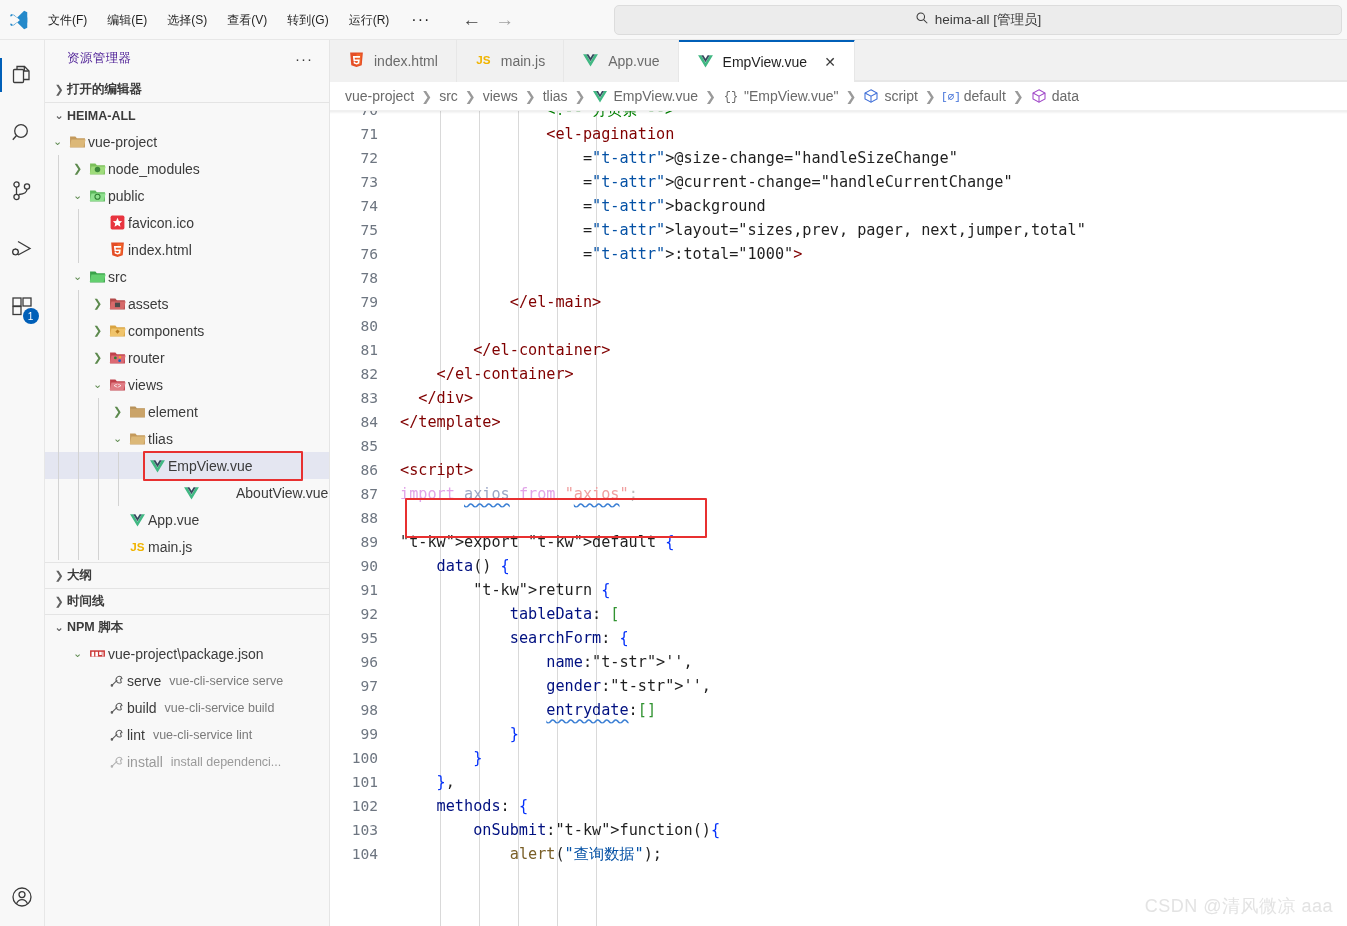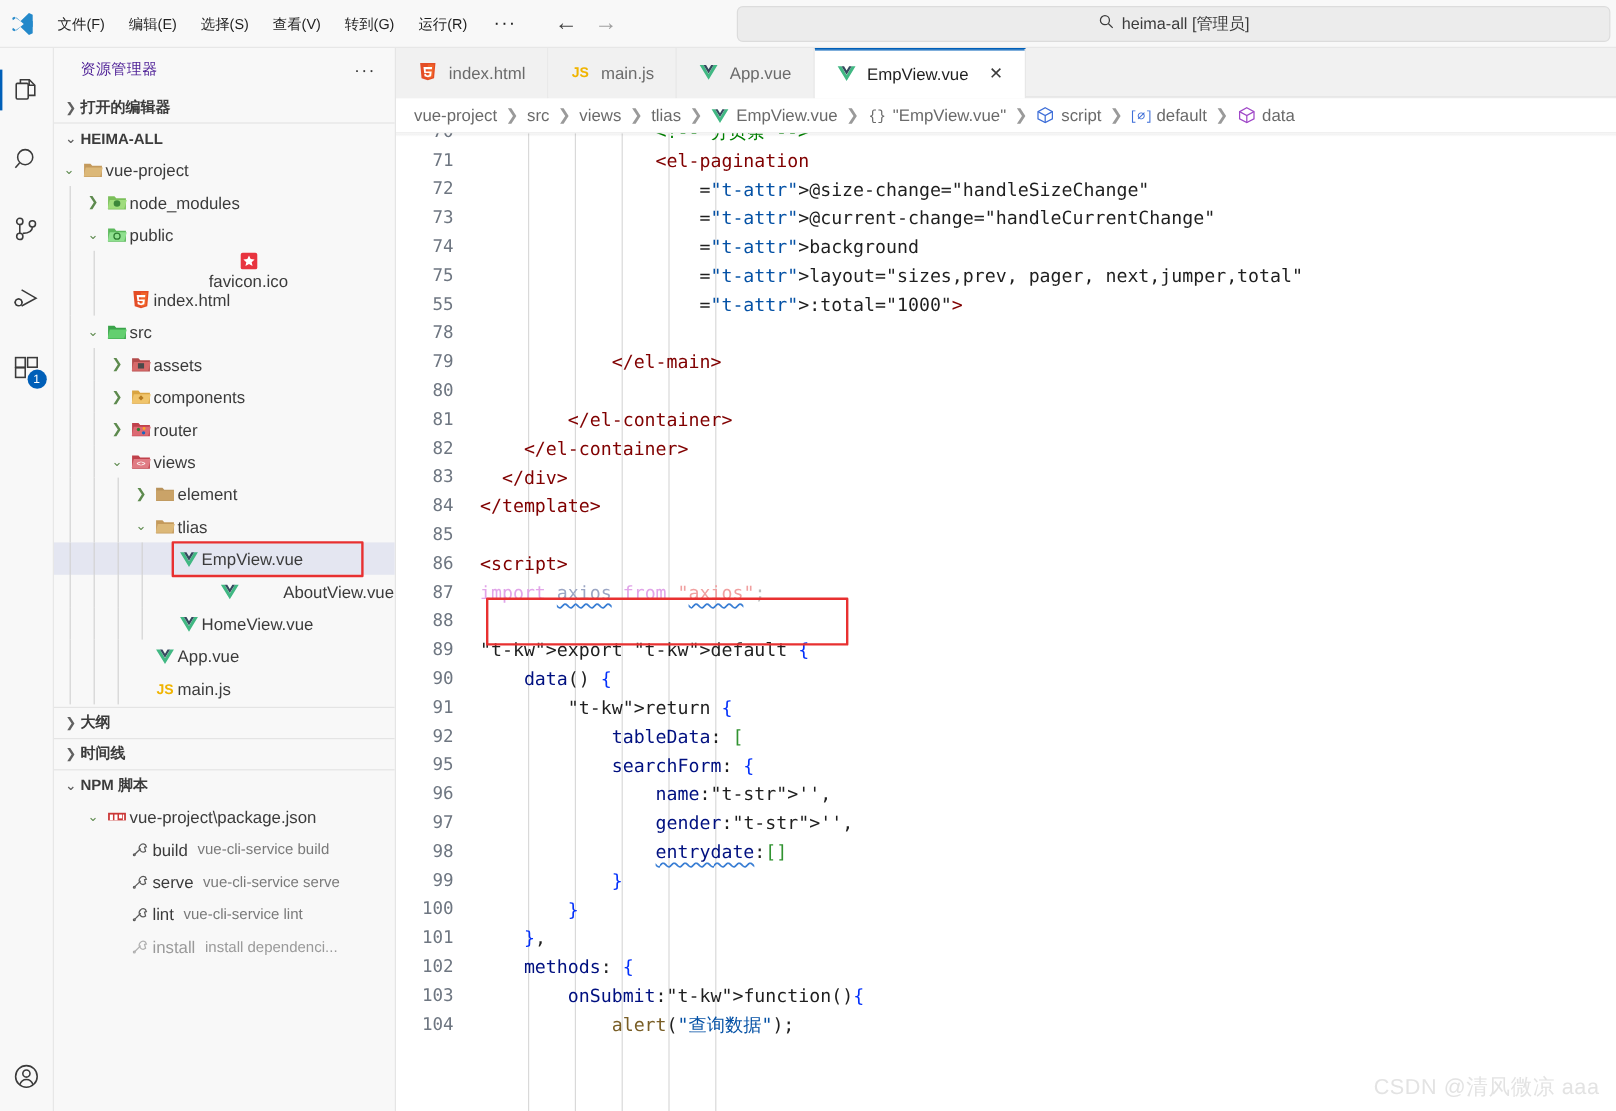--- a/index.html
+++ b/index.html
@@ -340,21 +340,21 @@
             <span class="twisty">⌄</span>
             <span class="ficon">
               <svg width="17" height="17" viewBox="0 0 16 16">
                 <path d="M1 3.3 h5 l1.4 1.6 h7.6 v8.8 h-14 Z" fill="#5cb85c"></path>
                 <path d="M2.3 6.2 h13.4 l-2 7 h-13 Z" fill="#8fe08f"></path>
                 <circle cx="8" cy="9.2" r="2.4" fill="none" stroke="#2e7d32" stroke-width="1"></circle>
               </svg>
             </span>
             <span class="label">public</span>
           </div>
-          <div class="row" style="padding-left: 44px; flex-direction: column;">
+          <div class="row" style="padding-left: 44px;">
             <div class="indent-guide" style="left: 13px;"></div>
             <div class="indent-guide" style="left: 33px;"></div>
             <span class="twisty"></span>
             <span class="ficon">
               <svg width="17" height="17" viewBox="0 0 16 16">
                 <rect x="1.5" y="1.5" width="13" height="13" rx="1.5" fill="#e8343f"></rect>
                 <path d="M8 3.6 L9.3 6.5 L12.4 6.8 L10.1 8.9 L10.8 12 L8 10.4 L5.2 12 L5.9 8.9 L3.6 6.8 L6.7 6.5 Z" fill="#fff"></path>
               </svg>
             </span>
             <span class="label">favicon.ico</span>
@@ -485,34 +485,20 @@
             <div class="indent-guide" style="left: 73px;"></div>
             <span class="twisty"></span>
             <span class="ficon">
               <svg width="17" height="17" viewBox="0 0 16 16">
                 <path d="M1 3 L4 3 L8 10 L12 3 L15 3 L8 14.5 Z" fill="#41b883"></path>
                 <path d="M4 3 L6 3 L8 6.4 L10 3 L12 3 L8 9.6 Z" fill="#35495e"></path>
               </svg>
             </span>
             <span class="label">AboutView.vue</span>
           </div>
-          <div class="row" style="padding-left: 84px;">
-            <div class="indent-guide" style="left: 13px;"></div>
-            <div class="indent-guide" style="left: 33px;"></div>
-            <div class="indent-guide" style="left: 53px;"></div>
-            <div class="indent-guide" style="left: 73px;"></div>
-            <span class="twisty"></span>
-            <span class="ficon">
-              <svg width="17" height="17" viewBox="0 0 16 16">
-                <path d="M1 3 L4 3 L8 10 L12 3 L15 3 L8 14.5 Z" fill="#41b883"></path>
-                <path d="M4 3 L6 3 L8 6.4 L10 3 L12 3 L8 9.6 Z" fill="#35495e"></path>
-              </svg>
-            </span>
-            <span class="label">HomeView.vue</span>
-          </div>
           <div class="row" style="padding-left: 64px;">
             <div class="indent-guide" style="left: 13px;"></div>
             <div class="indent-guide" style="left: 33px;"></div>
             <div class="indent-guide" style="left: 53px;"></div>
             <span class="twisty"></span>
             <span class="ficon">
               <svg width="17" height="17" viewBox="0 0 16 16">
                 <path d="M1 3 L4 3 L8 10 L12 3 L15 3 L8 14.5 Z" fill="#41b883"></path>
                 <path d="M4 3 L6 3 L8 6.4 L10 3 L12 3 L8 9.6 Z" fill="#35495e"></path>
               </svg>
@@ -561,33 +547,33 @@
             <span class="label">vue-project\package.json</span>
           </div>
           <div class="row" style="padding-left: 60px;">
             <span class="ficon">
               <svg width="15" height="15" viewBox="0 0 16 16" fill="none" stroke="#5a5a5a" stroke-width="1.1">
                 <path d="M10.4 2.2 a3.5 3.5 0 1 0 3 4.9 l-2.5 -2.5 l1.2 -1.2 Z" transform="rotate(30 8 8)"></path>
                 <path d="M8.8 7.5 L3.4 12.9"></path>
                 <circle cx="3.1" cy="13.2" r="0.8"></circle>
               </svg>
             </span>
-            <span class="label">build</span>
-            <span class="sublabel">vue-cli-service build</span>
+            <span class="label">serve</span>
+            <span class="sublabel">vue-cli-service serve</span>
           </div>
           <div class="row" style="padding-left: 60px;">
             <span class="ficon">
               <svg width="15" height="15" viewBox="0 0 16 16" fill="none" stroke="#5a5a5a" stroke-width="1.1">
                 <path d="M10.4 2.2 a3.5 3.5 0 1 0 3 4.9 l-2.5 -2.5 l1.2 -1.2 Z" transform="rotate(30 8 8)"></path>
                 <path d="M8.8 7.5 L3.4 12.9"></path>
                 <circle cx="3.1" cy="13.2" r="0.8"></circle>
               </svg>
             </span>
-            <span class="label">serve</span>
-            <span class="sublabel">vue-cli-service serve</span>
+            <span class="label">build</span>
+            <span class="sublabel">vue-cli-service build</span>
           </div>
           <div class="row" style="padding-left: 60px;">
             <span class="ficon">
               <svg width="15" height="15" viewBox="0 0 16 16" fill="none" stroke="#5a5a5a" stroke-width="1.1">
                 <path d="M10.4 2.2 a3.5 3.5 0 1 0 3 4.9 l-2.5 -2.5 l1.2 -1.2 Z" transform="rotate(30 8 8)"></path>
                 <path d="M8.8 7.5 L3.4 12.9"></path>
                 <circle cx="3.1" cy="13.2" r="0.8"></circle>
               </svg>
             </span>
             <span class="label">lint</span>
@@ -716,21 +702,21 @@
           <div class="g" style="left:157px"></div>
           <div class="g" style="left:196px"></div>
         </div>
         <div class="code" id="code" style="margin-top: -13px;">
             <div class="cline"><span class="lnum">70</span><span class="ctext">                <span class="t-cmt">&lt;!-- 分页条 --&gt;</span></span></div>
             <div class="cline"><span class="lnum">71</span><span class="ctext">                <span class="t-tag">&lt;</span><span class="t-tagname">el-pagination</span></span></div>
             <div class="cline"><span class="lnum">72</span><span class="ctext">                    <span class<span="" class="t-punct">=</span><span class="t-str">"t-attr"</span>&gt;@size-change="handleSizeChange"</span></div>
             <div class="cline"><span class="lnum">73</span><span class="ctext">                    <span class<span="" class="t-punct">=</span><span class="t-str">"t-attr"</span>&gt;@current-change="handleCurrentChange"</span></div>
             <div class="cline"><span class="lnum">74</span><span class="ctext">                    <span class<span="" class="t-punct">=</span><span class="t-str">"t-attr"</span>&gt;background</span></div>
             <div class="cline"><span class="lnum">75</span><span class="ctext">                    <span class<span="" class="t-punct">=</span><span class="t-str">"t-attr"</span>&gt;layout="sizes,prev, pager, next,jumper,total"</span></div>
-            <div class="cline"><span class="lnum">55</span><span class="ctext">                    <span class<span="" class="t-punct">=</span><span class="t-str">"t-attr"</span>&gt;:total="1000"<span class="t-tag">&gt;</span></span></div>
+            <div class="cline"><span class="lnum">76</span><span class="ctext">                    <span class<span="" class="t-punct">=</span><span class="t-str">"t-attr"</span>&gt;:total="1000"<span class="t-tag">&gt;</span></span></div>
             <div class="cline"><span class="lnum">78</span><span class="ctext"></span></div>
             <div class="cline"><span class="lnum">79</span><span class="ctext">            <span class="t-tag">&lt;/</span><span class="t-tagname">el-main</span><span class="t-tag">&gt;</span></span></div>
             <div class="cline"><span class="lnum">80</span><span class="ctext"></span></div>
             <div class="cline"><span class="lnum">81</span><span class="ctext">        <span class="t-tag">&lt;/</span><span class="t-tagname">el-container</span><span class="t-tag">&gt;</span></span></div>
             <div class="cline"><span class="lnum">82</span><span class="ctext">    <span class="t-tag">&lt;/</span><span class="t-tagname">el-container</span><span class="t-tag">&gt;</span></span></div>
             <div class="cline"><span class="lnum">83</span><span class="ctext">  <span class="t-tag">&lt;/</span><span class="t-tagname">div</span><span class="t-tag">&gt;</span></span></div>
             <div class="cline"><span class="lnum">84</span><span class="ctext"><span class="t-tag">&lt;/</span><span class="t-tagname">template</span><span class="t-tag">&gt;</span></span></div>
             <div class="cline"><span class="lnum">85</span><span class="ctext"></span></div>
             <div class="cline"><span class="lnum">86</span><span class="ctext"><span class="t-tag">&lt;</span><span class="t-tagname">script</span><span class="t-tag">&gt;</span></span></div>
             <div class="cline"><span class="lnum">87</span><span class="ctext"><span class="t-faded-kw">import</span> <span class="t-faded-var squiggle">axios</span> <span class="t-faded-kw">from</span> <span class="t-faded-str">"</span><span class="t-faded-str squiggle">axios</span><span class="t-faded-str">"</span><span class="t-faded-p">;</span></span></div>

